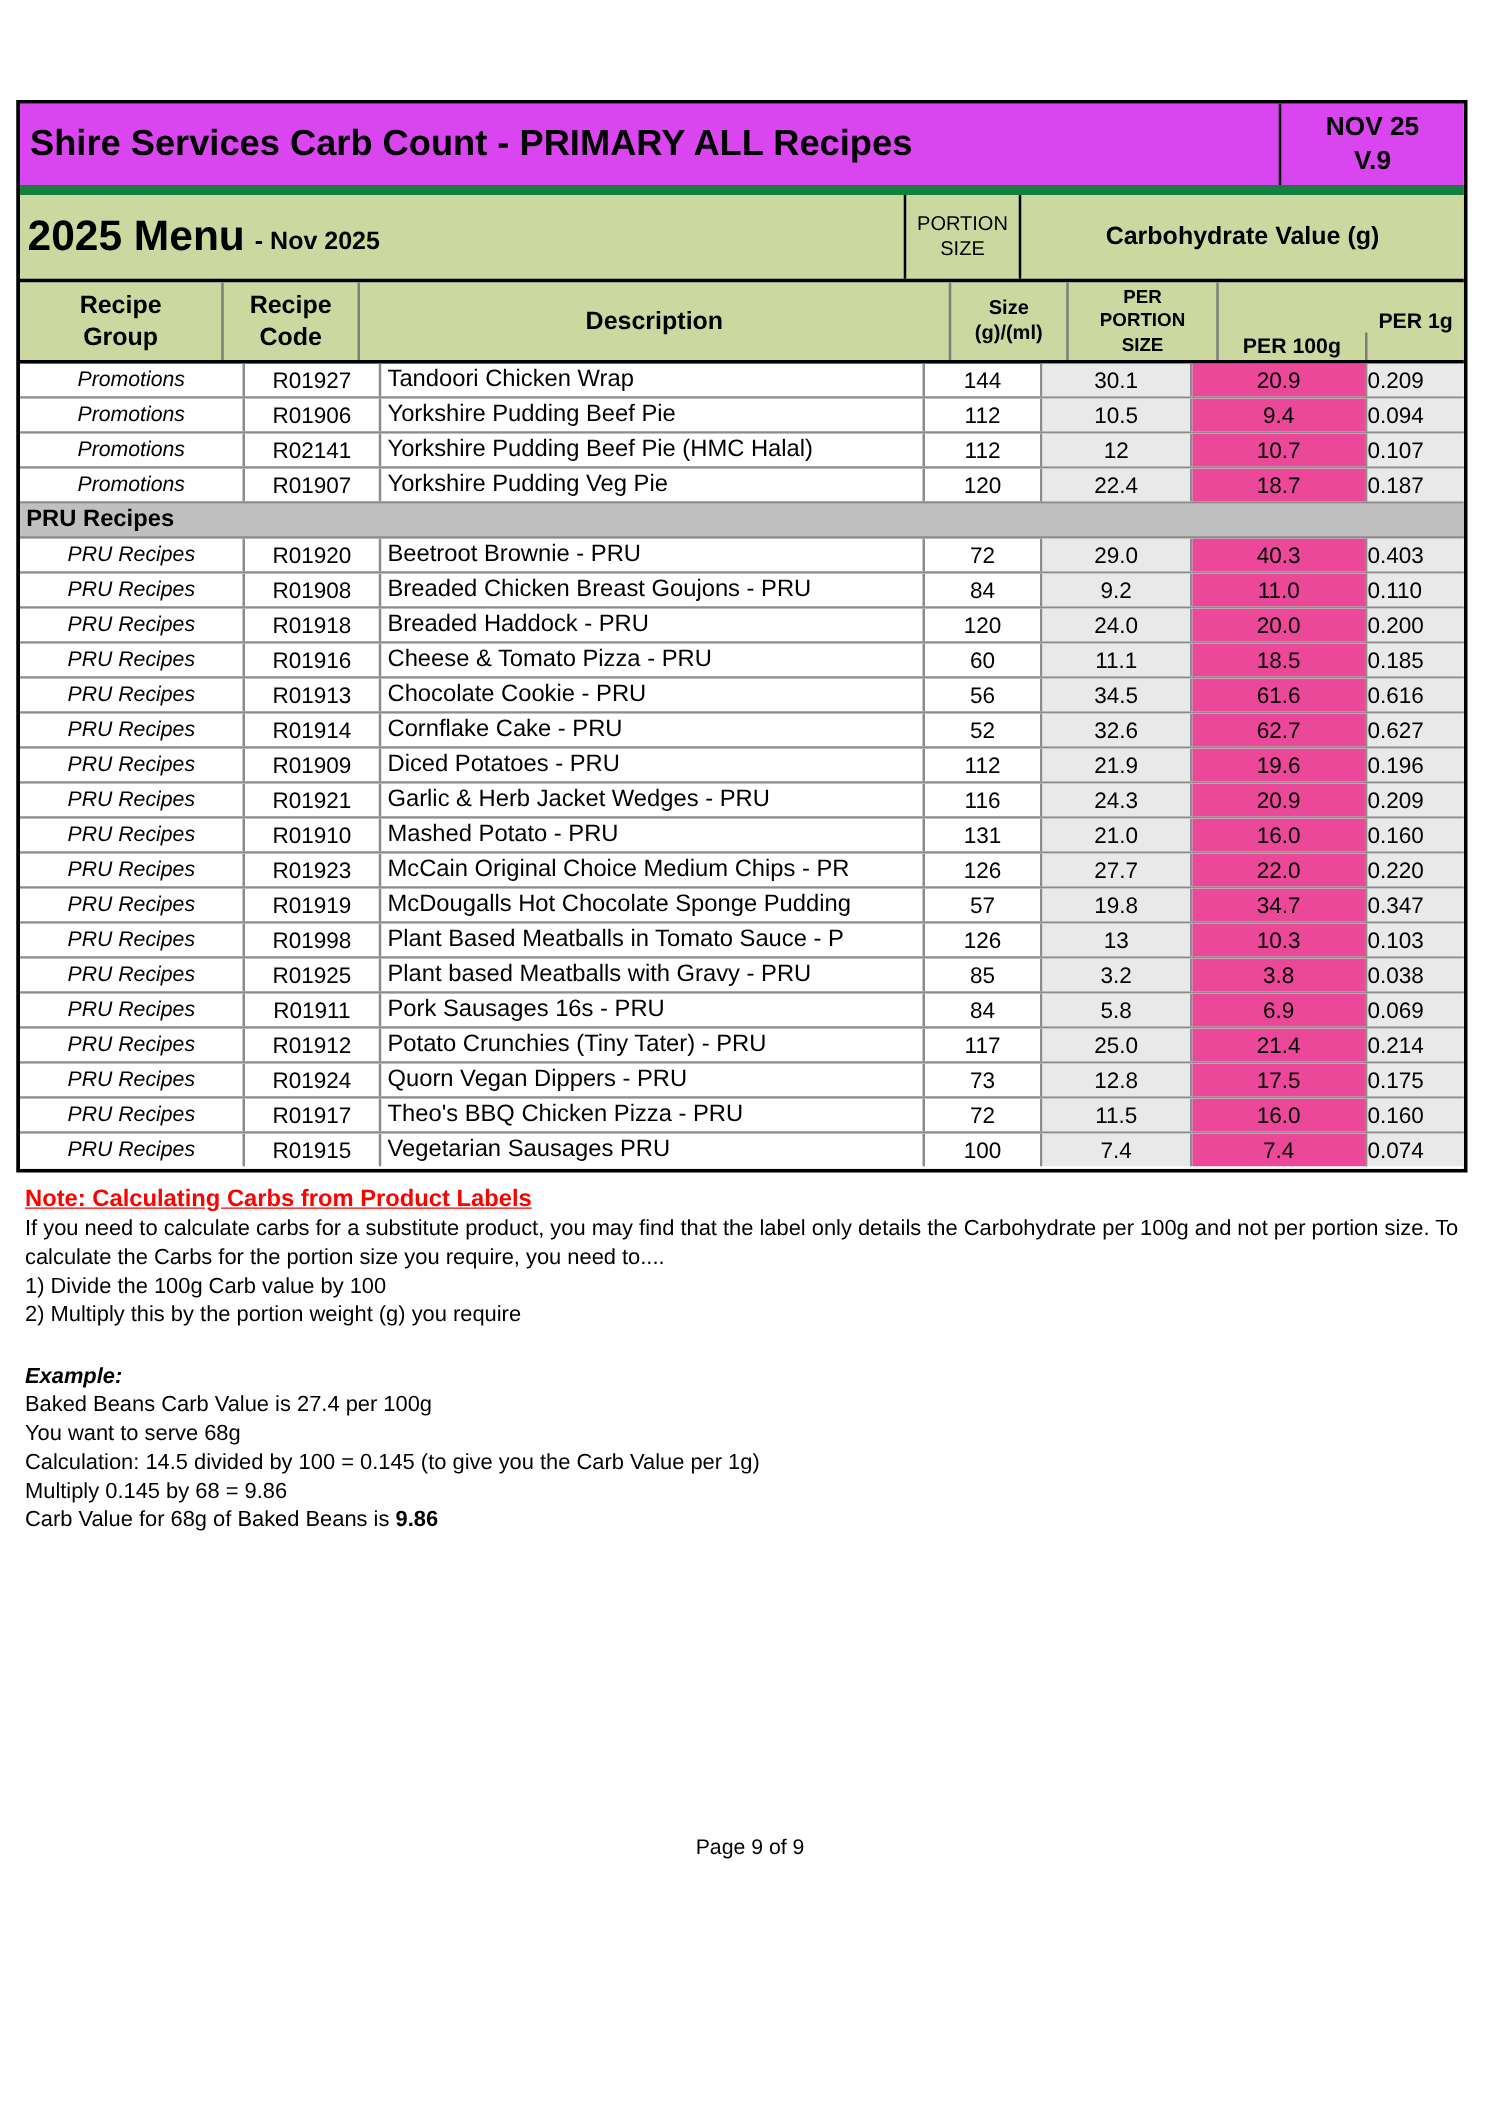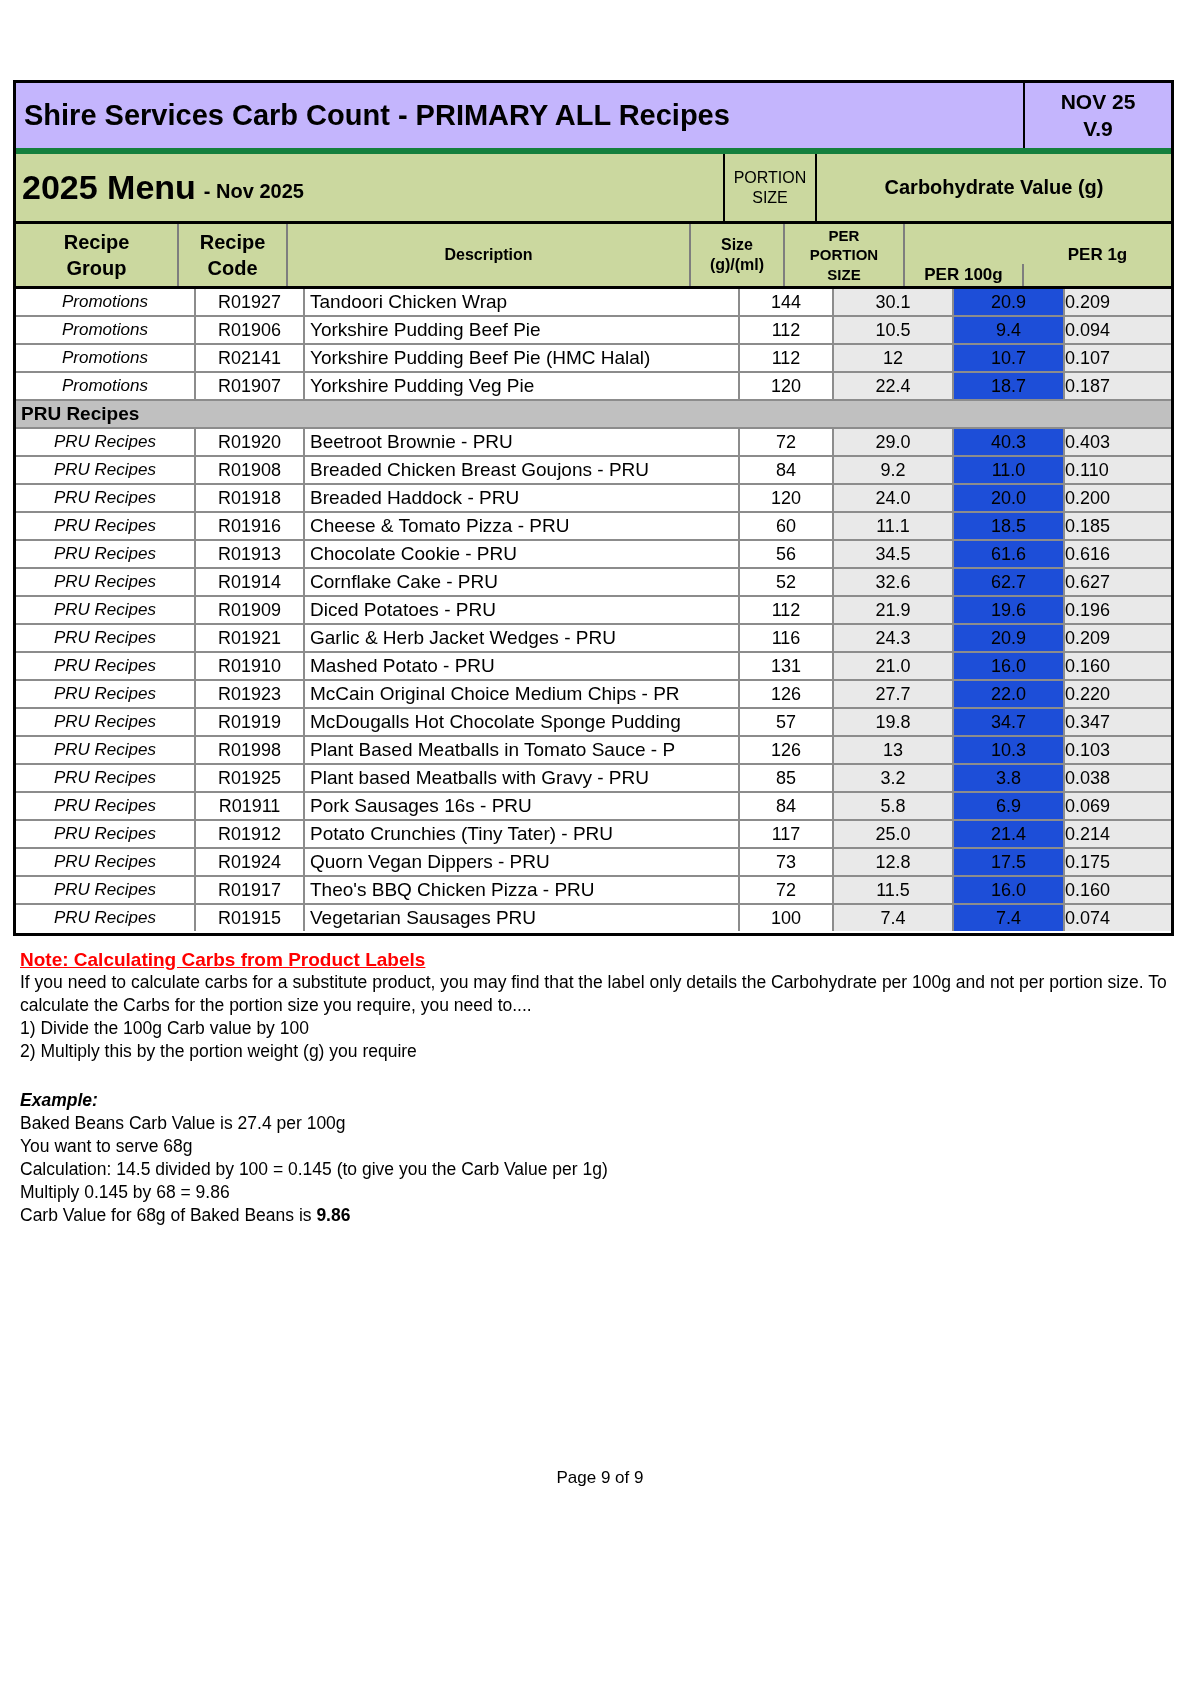--- a/index.html
+++ b/index.html
@@ -5,57 +5,57 @@
   html,body{margin:0;padding:0;}
   body{
     width:1200px;height:1697px;position:relative;background:#ffffff;
     font-family:"Liberation Sans", sans-serif;color:#000;overflow:hidden;
   }
   .doc{
     position:absolute;left:13px;top:80px;width:1161px;
     border:3px solid #000;box-sizing:border-box;background:#fff;
   }
   
-  .title-row{height:65px;background:#c4b5fd;border-bottom:6px solid #15803d;display:flex;}
+  .title-row{height:65px;background:#d946ef;border-bottom:8px solid #15803d;display:flex;}
   .title-cell{flex:1;display:flex;align-items:center;padding-left:8px;
     font-size:29px;font-weight:bold;letter-spacing:0px;}
   .nov-cell{width:146px;border-left:2px solid #000;display:flex;flex-direction:column;
     justify-content:center;align-items:center;font-size:21px;font-weight:bold;line-height:1.25;}
   
   .menu-row{height:67px;background:#cbd89f;border-bottom:3px solid #000;display:flex;}
   .menu-cell{width:707px;display:flex;align-items:center;padding-left:6px;box-sizing:border-box;}
   .menu-big{font-size:34px;font-weight:bold;}
   .menu-small{font-size:20px;font-weight:bold;margin-left:8px;padding-top:8px;}
   .portion-cell{width:94px;border-left:2px solid #000;border-right:2px solid #000;
     box-sizing:border-box;display:flex;flex-direction:column;justify-content:center;
     align-items:center;font-size:16px;line-height:1.25;}
   .carb-cell{flex:1;display:flex;align-items:center;justify-content:center;
     font-size:20px;font-weight:bold;}
   
   .header-row{height:62px;background:#cbd89f;border-bottom:3px solid #000;display:flex;}
   .h{box-sizing:border-box;border-right:2px solid #7e7e7e;display:flex;flex-direction:column;
      justify-content:center;align-items:center;font-weight:bold;text-align:center;}
   .h.group,.h.code{width:163px;font-size:20px;line-height:1.3;}
   .h.code{width:109px;}
-  .h.desc{width:403px;font-size:16px;}
+  .h.desc{width:473px;font-size:20px;}
   .h.size{width:94px;font-size:16px;line-height:1.25;}
   .h.pp{width:120px;font-size:15px;line-height:1.3;}
   .h.p100{width:119px;font-size:17px;margin-top:40px;}
   .h.p1{flex:1;font-size:17px;border-right:none;}
   
   .r{display:flex;height:28px;box-sizing:border-box;border-bottom:2px solid #8c8c8c;background:#fff;}
   .r.last{border-bottom:none;}
   .c{box-sizing:border-box;border-right:2px solid #8c8c8c;line-height:26px;height:26px;
      white-space:nowrap;overflow:hidden;}
   .cg{width:180px;text-align:center;font-style:italic;font-size:17px;}
   .ck{width:109px;text-align:center;font-size:18px;}
   .cd{width:435px;padding-left:5px;font-size:19px;}
   .cs{width:94px;text-align:center;font-size:18px;}
   .cv{width:120px;text-align:center;font-size:18px;background:#e9e9e9;}
-  .cv2{width:111px;text-align:center;font-size:18px;background:#1d4ed8;}
+  .cv2{width:140px;text-align:center;font-size:18px;background:#ec4899;}
   .cv3{flex:1;font-size:18px;background:#e9e9e9;border-right:none;}
   .band{height:28px;box-sizing:border-box;background:#c0c0c0;border-bottom:2px solid #8c8c8c;
     font-weight:bold;font-size:19px;line-height:25px;padding-left:5px;}
   
   .note{position:absolute;left:20px;top:948px;width:1160px;font-size:17.5px;line-height:23px;}
   .note-head{color:#ff0000;font-weight:bold;text-decoration:underline;font-size:19px;margin:0 0 10px 0;}
   .note p{margin:0;}
   .mb22{margin-bottom:22px;}
   .mb26{margin-bottom:26px;}
   .example-label{font-weight:bold;font-style:italic;}

